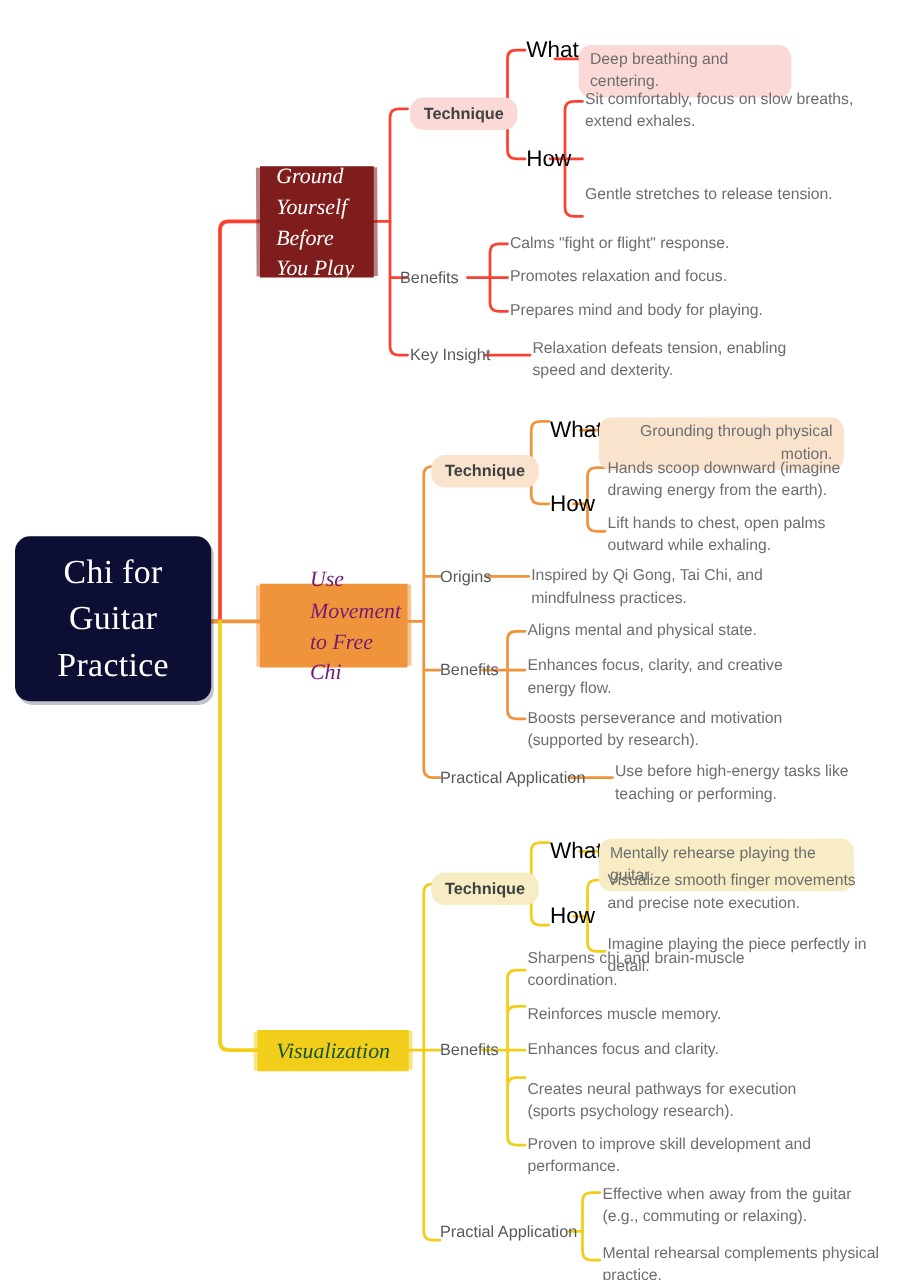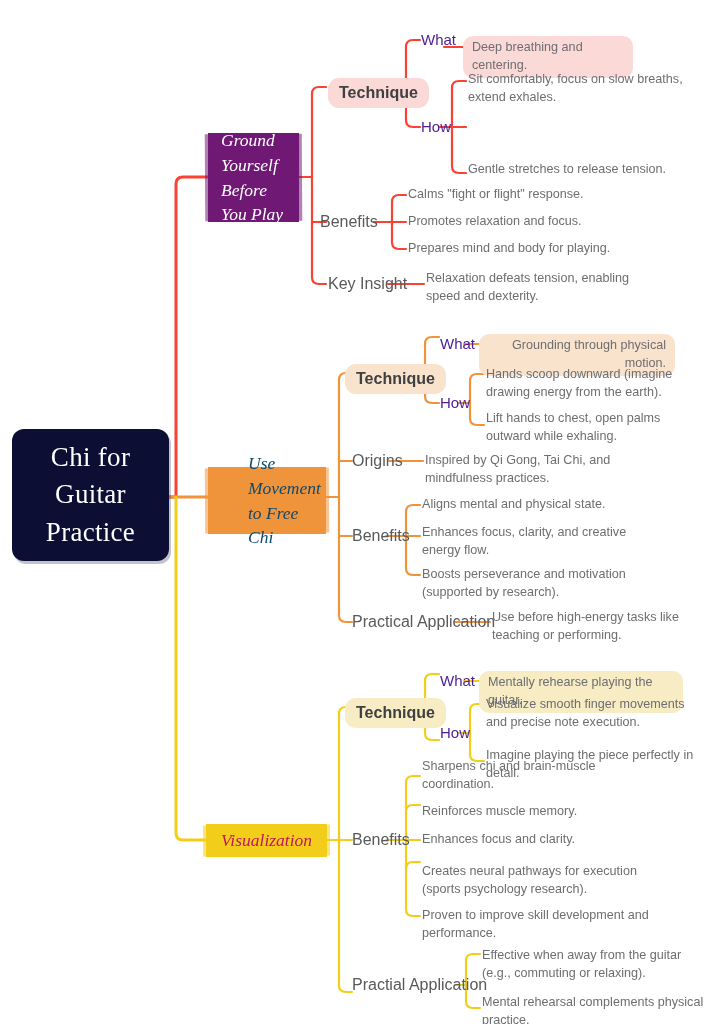--- a/index.html
+++ b/index.html
@@ -71,54 +71,54 @@
   #node-red {
     left: 208px; top: 133px;
     width: 91px; height: 89px;
     background: #fb4232;
     color: #ffffff;
   }
   #node-orange {
     left: 208px; top: 467px;
     width: 118px; height: 67px;
     background: #f0943c;
-    color: #0c4a6e;
+    color: #701a75;
     padding-left: 40px;
   }
   #node-yellow {
     left: 206px; top: 824px;
     width: 121px; height: 33px;
     background: #f2ce1b;
-    color: #be185d;
+    color: #14532d;
     justify-content: center;
   }
 
   
   .l2 {
     position: absolute;
-    font-size: 16px;
+    font-size: 13px;
     color: #58595b;
     white-space: nowrap;
     line-height: 1.35;
   }
   .l2.strong {
     font-weight: bold;
     color: #3f4042;
     padding: 4px 11px;
     border-radius: 11px;
   }
   .l2.strong.hl-red    { background: #fbd9d6; }
   .l2.strong.hl-orange { background: #fae3cd; }
   .l2.strong.hl-yellow { background: #f7ecc3; }
 
   
   .l3 {
     position: absolute;
-    font-size: 15px;
-    color: #4c1d95;
+    font-size: 18px;
+    color: #000000;
     line-height: 1.36;
     white-space: nowrap;
   }
 
   
   .leaf {
     position: absolute;
     font-size: 12.6px;
     color: #6d6e70;
     line-height: 1.42;
@@ -232,31 +232,31 @@
       <path d="M466,961 Q466,954 473,954 L480,954
                M466,961 L466,1001
                M466,1001 Q466,1008 473,1008 L480,1008" stroke="#f2ce1b" stroke-width="2.2"></path>
     </g>
   </svg>
 
   <div class="central-node">
     <div class="label">Chi for Guitar Practice</div>
   </div>
 
-  <div class="branch-node brush" id="node-red" style="background: #701a75;">
+  <div class="branch-node brush" id="node-red" style="background: #7f1d1d;">
     <div class="label">Ground Yourself Before You Play</div>
   </div>
 
   <div class="l2 strong hl-red" style="left:328px; top:78px;">Technique</div>
   <div class="l3" style="left:421px; top:40px; transform:translateY(-50%);">What</div>
   <div class="l3" style="left:421px; top:127px; transform:translateY(-50%);">How</div>
 
   <div class="leaf hl hl-red" style="left:463px; top:36px; width:170px;">Deep breathing and centering.</div>
   <div class="leaf" style="left:468px; top:71px; width:238px;">Sit comfortably, focus on slow breaths, extend exhales.</div>
-  <div class="leaf" style="left:468px; top:170px; width:238px; transform:translateY(-50%);">Gentle stretches to release tension.</div>
+  <div class="leaf" style="left:468px; top:156px; width:238px; transform:translateY(-50%);">Gentle stretches to release tension.</div>
 
   <div class="l2" style="left:320px; top:222px; transform:translateY(-50%);">Benefits</div>
   <div class="leaf" style="left:408px; top:195px; width:250px; transform:translateY(-50%);">Calms "fight or flight" response.</div>
   <div class="leaf" style="left:408px; top:222px; width:250px; transform:translateY(-50%);">Promotes relaxation and focus.</div>
   <div class="leaf" style="left:408px; top:249px; width:250px; transform:translateY(-50%);">Prepares mind and body for playing.</div>
 
   <div class="l2" style="left:328px; top:284px; transform:translateY(-50%);">Key Insight</div>
   <div class="leaf" style="left:426px; top:270px; width:234px;">Relaxation defeats tension, enabling speed and dexterity.</div>
 
   <div class="branch-node brush" id="node-orange" style="background: rgb(240, 148, 60);">

